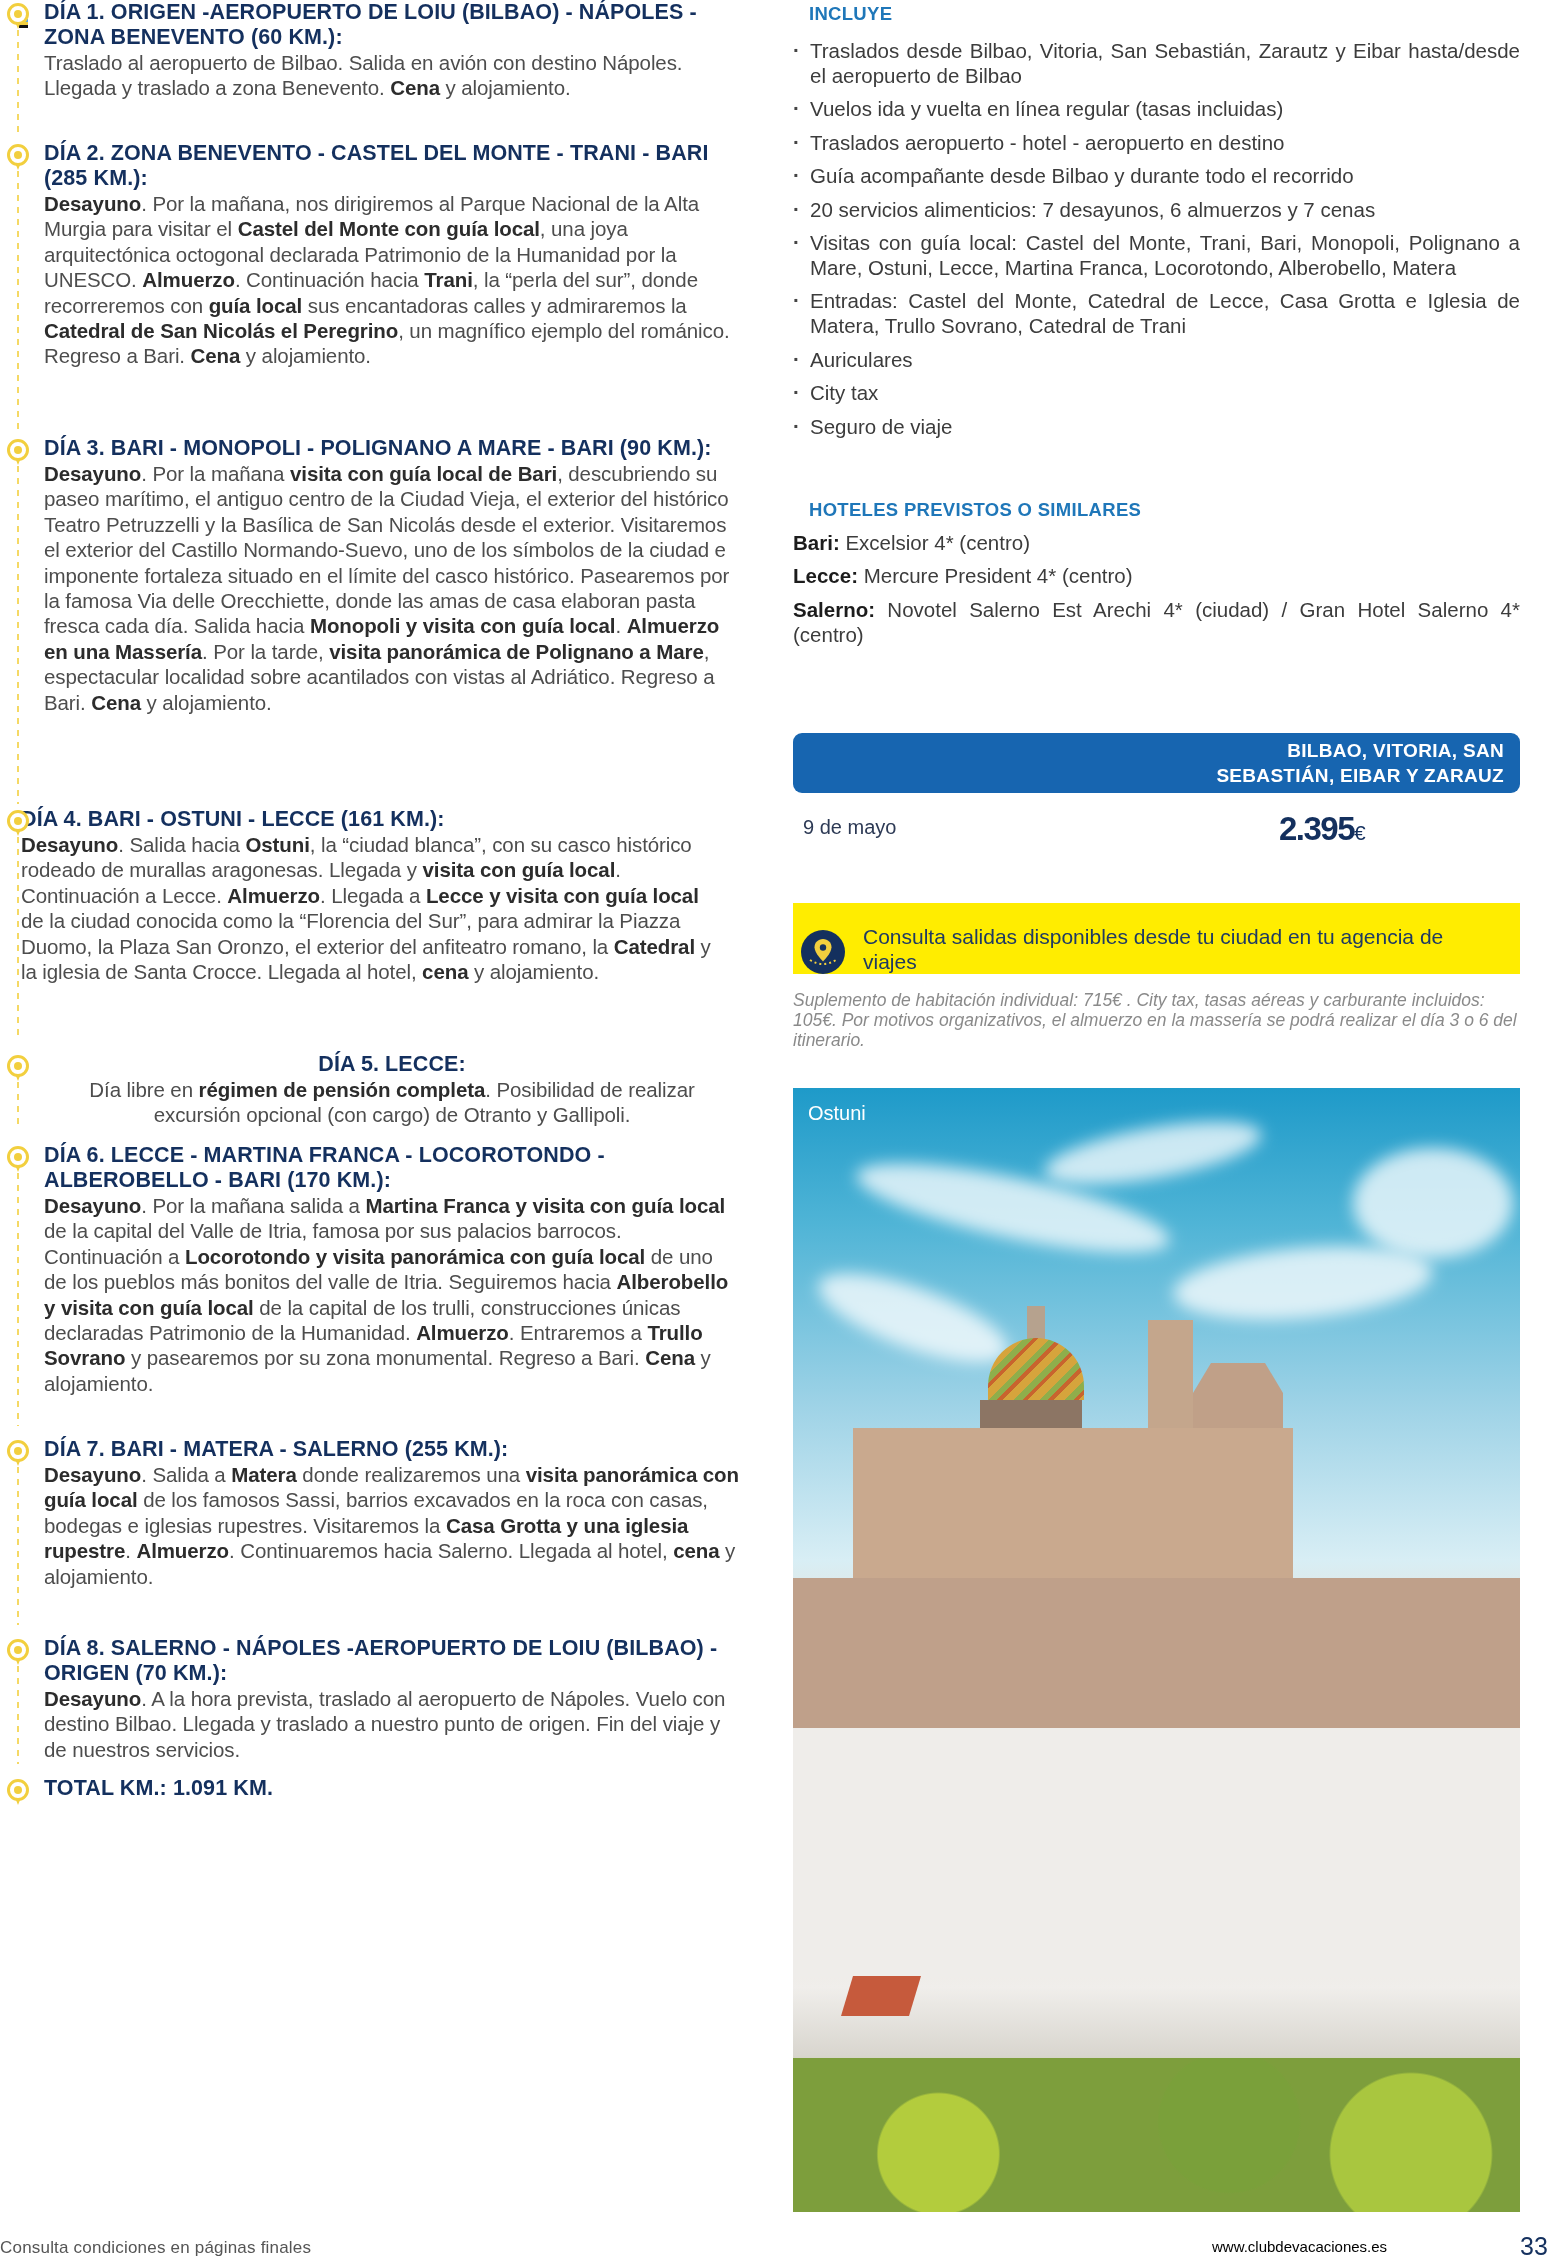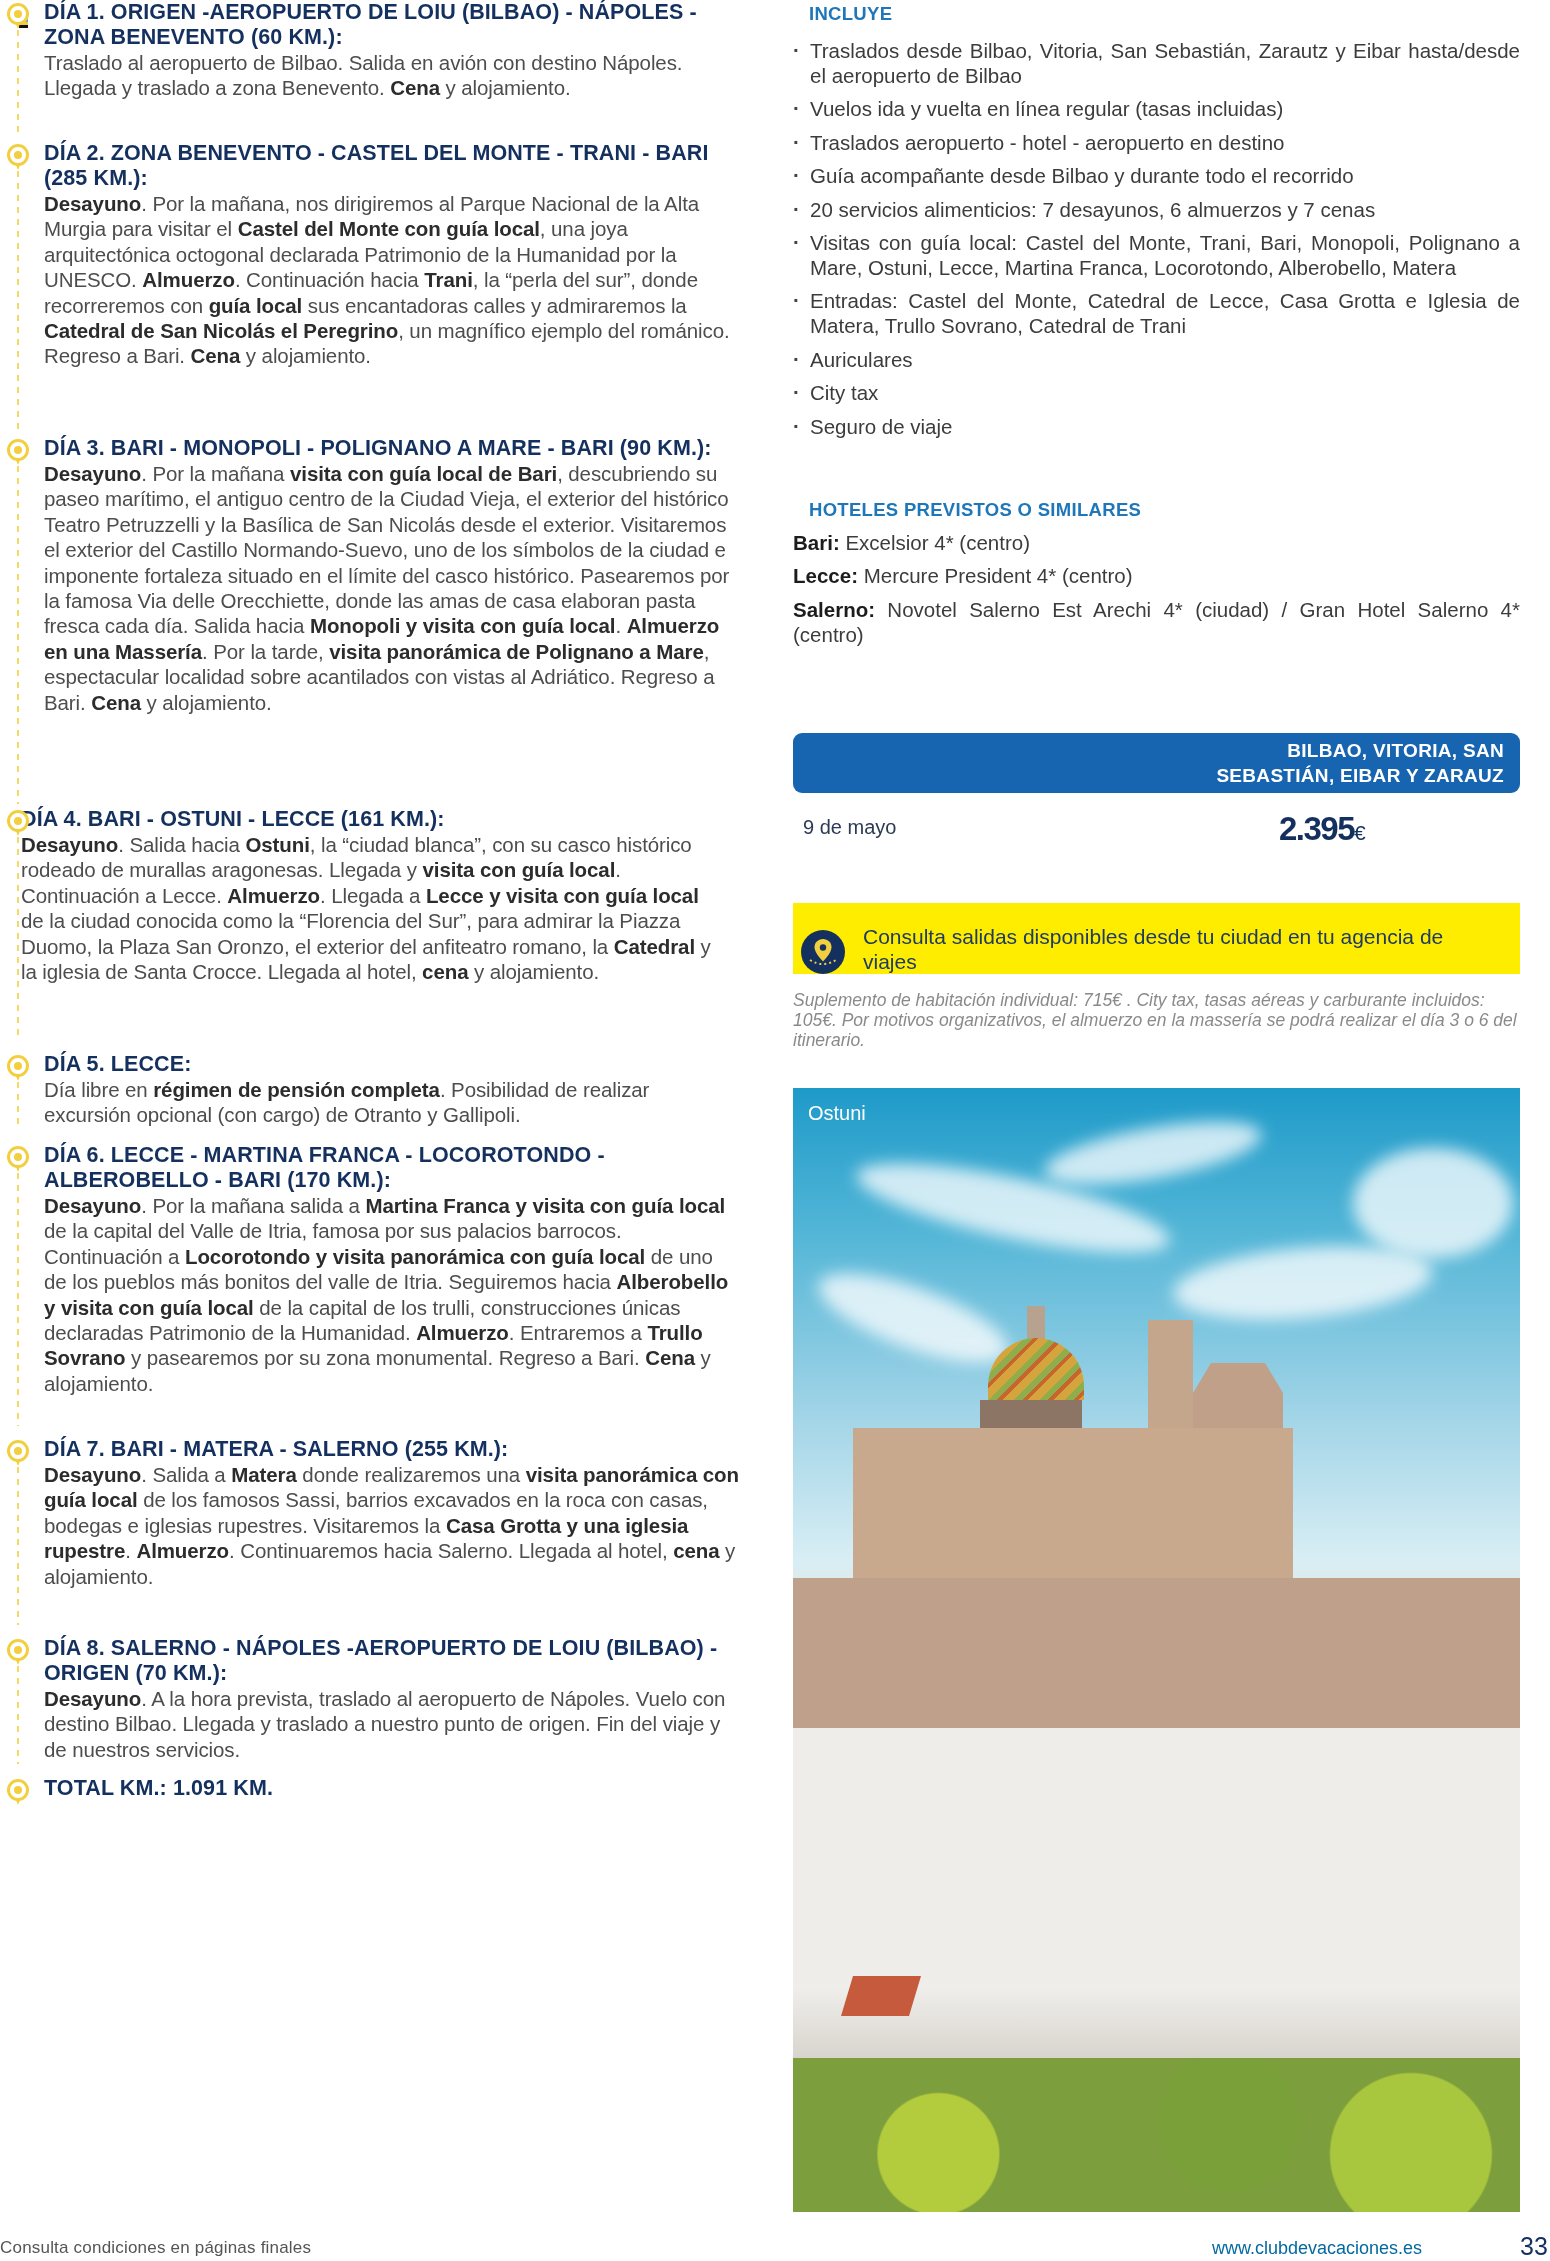--- a/index.html
+++ b/index.html
@@ -58,21 +58,21 @@
   .photo .church{position:absolute;left:60px;top:340px;width:440px;height:170px;background:#c9a98e;}
   .photo .tower{position:absolute;left:355px;top:232px;width:45px;height:110px;background:#c4a68c;}
   .photo .facade{position:absolute;left:400px;top:275px;width:90px;height:100px;background:#c0a088;clip-path:polygon(20% 0,80% 0,100% 30%,100% 100%,0 100%,0 30%);}
   .photo .walls{position:absolute;left:0;top:490px;width:727px;height:160px;background:#bfa08a;}
   .photo .houses{position:absolute;left:0;top:640px;width:727px;height:250px;background:#efedea;}
   .photo .roof{position:absolute;left:48px;top:888px;width:80px;height:40px;background:#c65a3c;clip-path:polygon(15% 0,100% 0,85% 100%,0 100%);}
   .photo .trees{position:absolute;left:0;top:970px;width:727px;height:160px;background:radial-gradient(circle at 20% 60%,#b3cc3d 0 60px,transparent 62px),radial-gradient(circle at 60% 40%,#7aa03a 0 70px,transparent 72px),radial-gradient(circle at 85% 60%,#a9c63f 0 80px,transparent 82px),#7d9e3c;}
 
   
   .footer-left{position:absolute;left:0;top:2238px;font-size:17px;color:#555;letter-spacing:.2px;}
-  .footer-url{position:absolute;left:1212px;top:2238px;font-size:18px;color:#0369a1;}
+  .footer-url{position:absolute;left:1212px;top:2238px;font-size:15px;color:#000000;}
   .footer-page{position:absolute;left:1520px;top:2232px;font-size:25px;color:#14305e;}
 </style>
 </head>
 <body>
 
 <div class="itinerary">
   <div class="flag">
     <i style="background:#5aa9e6"></i>
       <i style="background:#f2cf3e"></i>
       <i style="background:#111"></i>
@@ -99,21 +99,21 @@
     <p style="width:696px"><b>Desayuno</b><span>. Por la mañana </span><b>visita con guía local de Bari</b><span>, descubriendo su paseo marítimo, el antiguo centro de la Ciudad Vieja, el exterior del histórico Teatro Petruzzelli y la Basílica de San Nicolás desde el exterior. Visitaremos el exterior del Castillo Normando-Suevo, uno de los símbolos de la ciudad e imponente fortaleza situado en el límite del casco histórico. Pasearemos por la famosa Via delle Orecchiette, donde las amas de casa elaboran pasta fresca cada día. Salida hacia </span><b>Monopoli y visita con guía local</b><span>. </span><b>Almuerzo en una Massería</b><span>. Por la tarde, </span><b>visita panorámica de Polignano a Mare</b><span>, espectacular localidad sobre acantilados con vistas al Adriático. Regreso a Bari. </span><b>Cena</b><span> y alojamiento.</span></p>
   </div>
 
   <div class="day" style="position:absolute;top:807px;width:740px;height:235px;padding-left:21px;">
     <span class="pin"></span>
     <span class="dots"></span>
     <h3>DÍA 4. BARI - OSTUNI - LECCE (161 KM.):</h3>
     <p style="width:696px"><b>Desayuno</b><span>. Salida hacia </span><b>Ostuni</b><span>, la “ciudad blanca”, con su casco histórico rodeado de murallas aragonesas. Llegada y </span><b>visita con guía local</b><span>. Continuación a Lecce. </span><b>Almuerzo</b><span>. Llegada a </span><b>Lecce y visita con guía local</b><span> de la ciudad conocida como la “Florencia del Sur”, para admirar la Piazza Duomo, la Plaza San Oronzo, el exterior del anfiteatro romano, la </span><b>Catedral</b><span> y la iglesia de Santa Crocce. Llegada al hotel, </span><b>cena</b><span> y alojamiento.</span></p>
   </div>
 
-  <div class="day" style="position:absolute;top:1052px;width:740px;height:80px;">
+  <div class="day" style="position:absolute;top:1052px;width:740px;height:80px;text-align:center;">
     <span class="pin"></span>
     <span class="dots"></span>
     <h3>DÍA 5. LECCE:</h3>
     <p style="width:696px"><span>Día libre en </span><b>régimen de pensión completa</b><span>. Posibilidad de realizar excursión opcional (con cargo) de Otranto y Gallipoli.</span></p>
   </div>
 
   <div class="day" style="position:absolute;top:1143px;width:740px;height:285px;">
     <span class="pin"></span>
     <span class="dots"></span>
     <h3 style="width:660px">DÍA 6. LECCE - MARTINA FRANCA - LOCOROTONDO - ALBEROBELLO - BARI (170 KM.):</h3>

